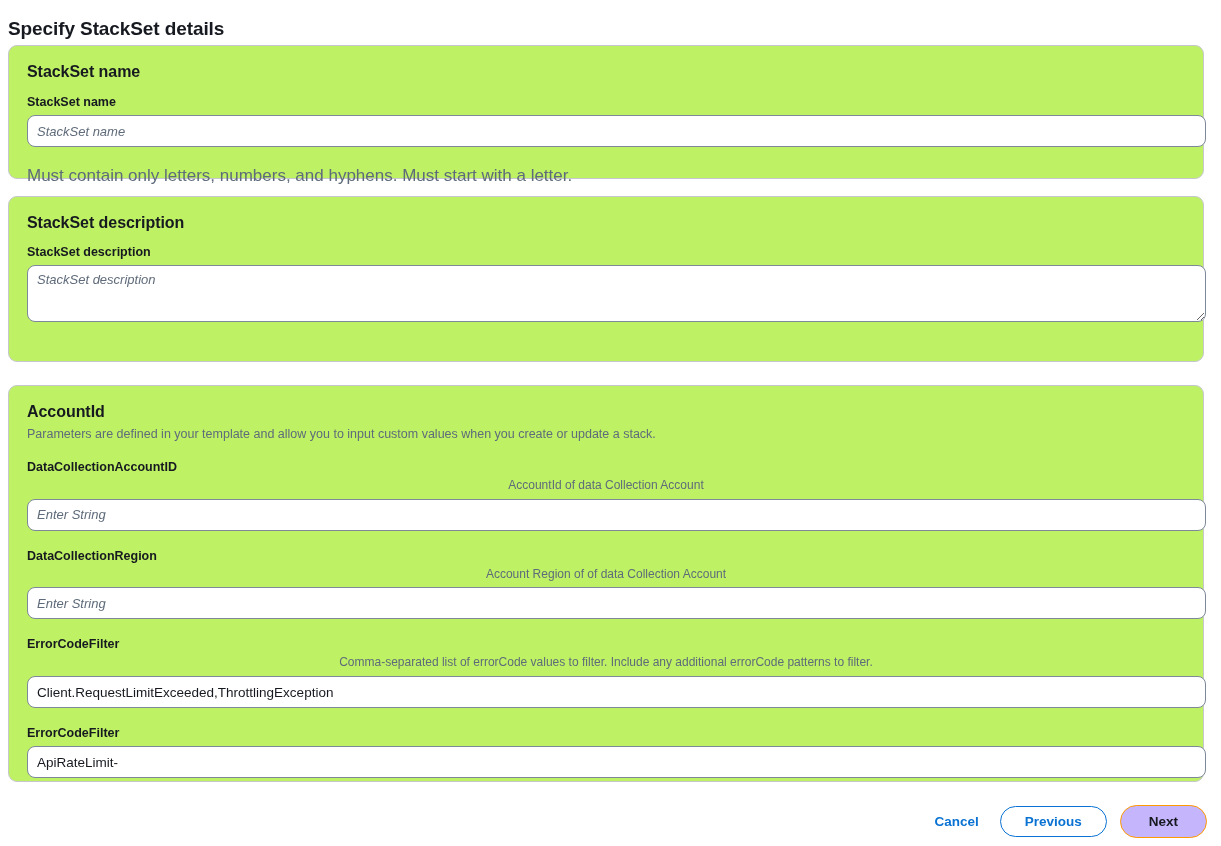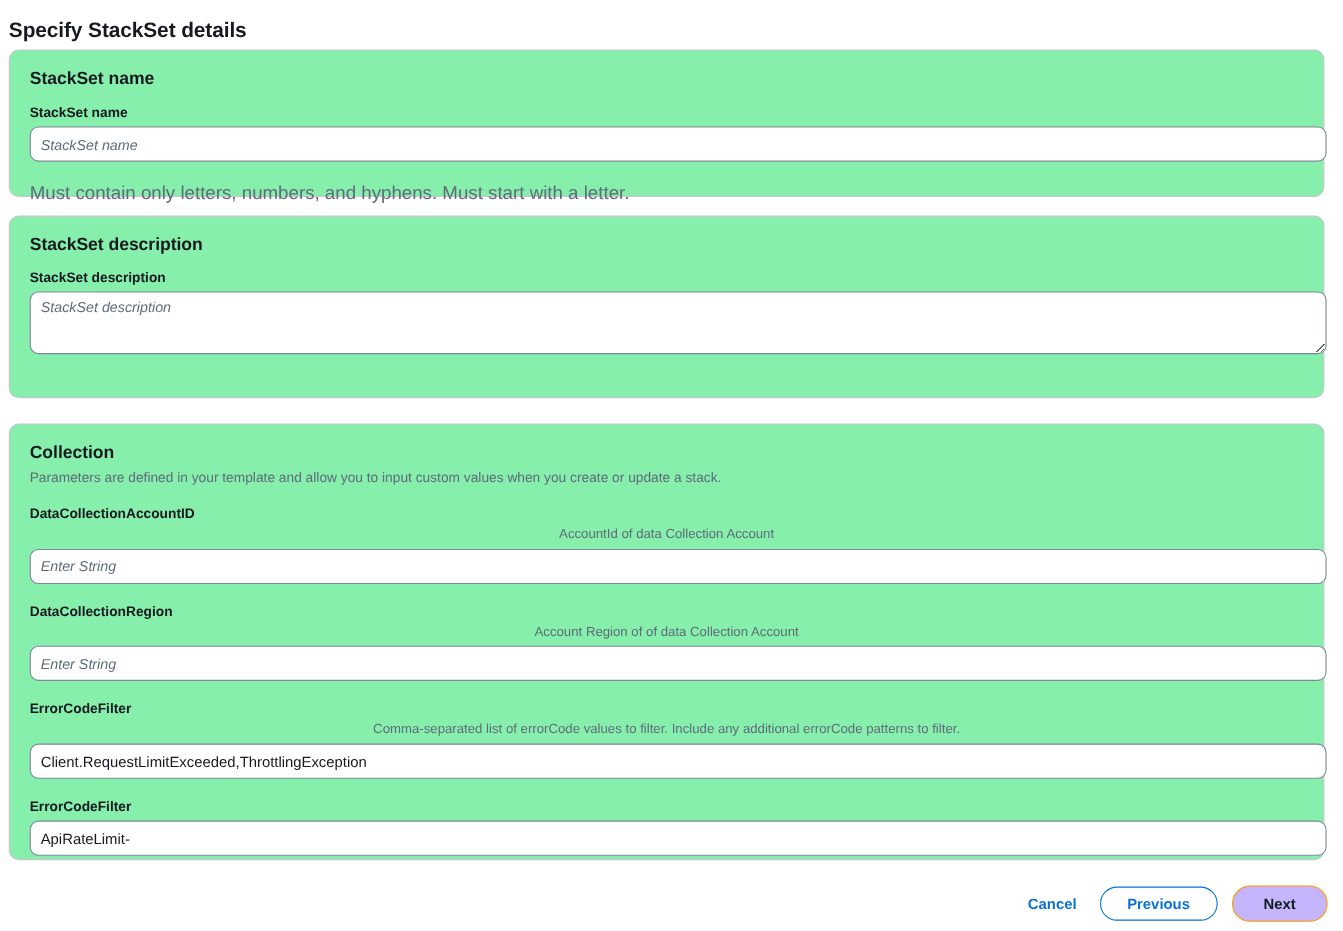--- a/index.html
+++ b/index.html
@@ -33,21 +33,21 @@
     letter-spacing: -0.1px;
     color: #16191f;
   }
 
   
   .card {
     position: absolute;
     left: 8px;
     width: 1196px;
     box-sizing: border-box;
-    background: #86efac;
+    background: #bef264;
     border: 1px solid #c6c6cd;
     border-radius: 9px;
   }
   .card-inner {
     padding: 17px 18px 16px 18px;
   }
   .card-title {
     font-size: 16px;
     font-weight: bold;
     color: #16191f;
@@ -202,21 +202,21 @@
       <div class="card-title">StackSet description</div>
       <div style="margin-top:13px;">
         <div class="field-label">StackSet description</div>
         <textarea class="textarea-input" placeholder="StackSet description" style=""></textarea>
       </div>
     </div>
   </section>
 
   <section class="card" id="card-params">
     <div class="card-inner">
-      <div class="card-title">Collection</div>
+      <div class="card-title">AccountId</div>
       <div class="card-subtitle">Parameters are defined in your template and allow you to input custom values when you create or update a stack.</div>
 
       <div class="param-block">
         <div class="field-label">DataCollectionAccountID</div>
         <div class="field-desc">AccountId of data Collection Account</div>
         <input class="text-input" type="text" placeholder="Enter String" style="">
       </div>
 
       <div class="param-block">
         <div class="field-label">DataCollectionRegion</div>

